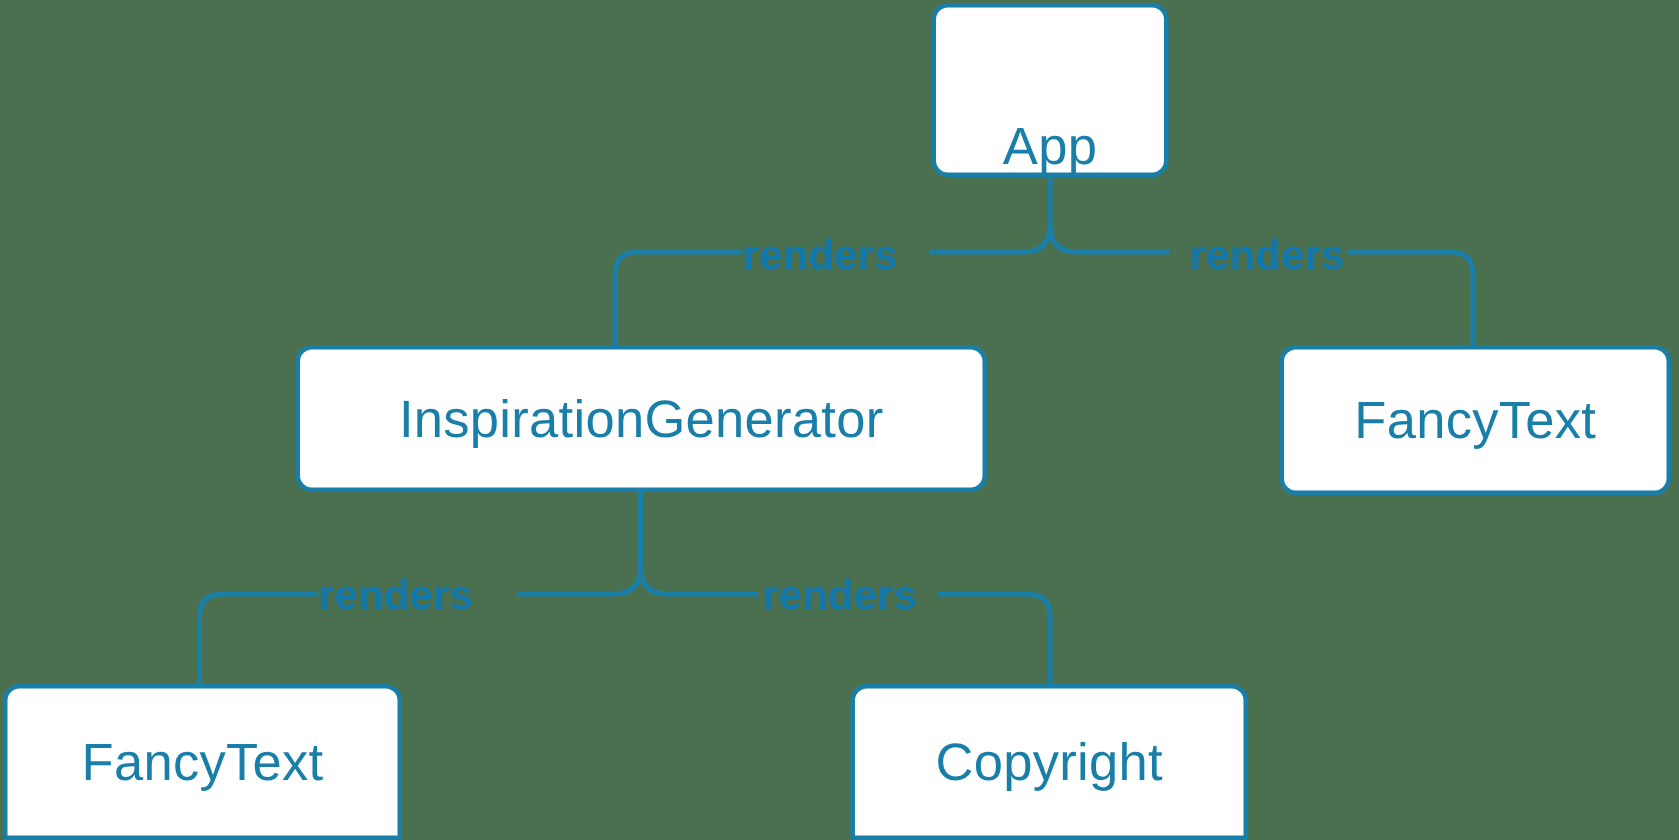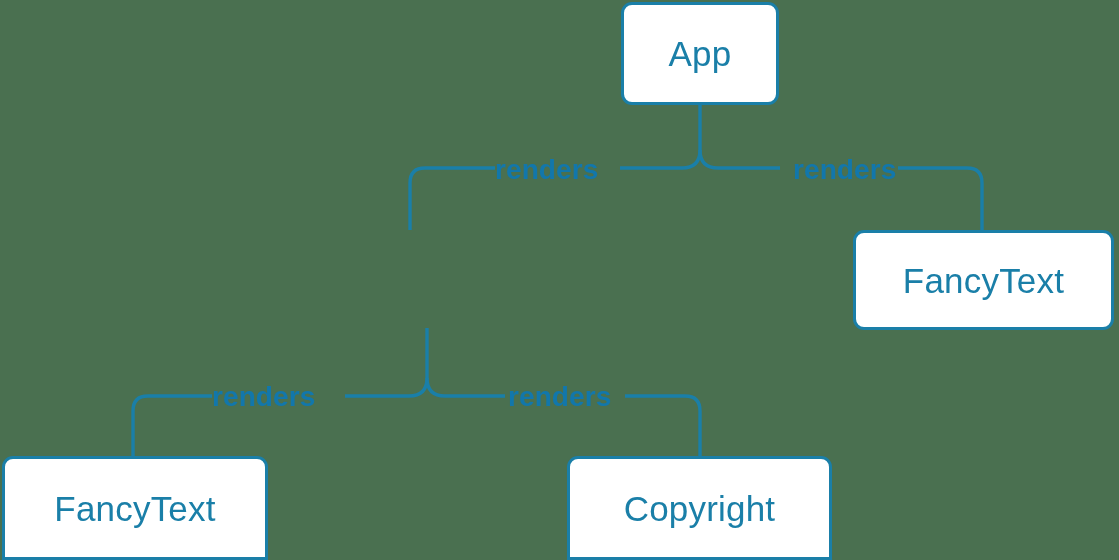--- a/index.html
+++ b/index.html
@@ -50,21 +50,21 @@
     position: absolute;
     color: #1277ab;
     font-size: 28px;
     font-weight: 600;
     line-height: 1;
     white-space: nowrap;
     z-index: 2;
     letter-spacing: 0.1px;
   }
   
-  #node-app          { left: 621px; top: 2px;   width: 158px; height: 103px; }
+  #node-app          { left: 621px; top: 2px;   width: 158px; height: 116px; align-items: flex-end; }
   #node-inspiration  { left: 197px; top: 230px; width: 461px; height: 98px; }
   #node-fancytext-right { left: 853px; top: 230px; width: 261px; height: 100px; }
   #node-fancytext-bottom { left: 2px;  top: 456px; width: 266px; height: 104px;
                            border-bottom-left-radius: 0; border-bottom-right-radius: 0; }
   #node-copyright    { left: 567px; top: 456px; width: 265px; height: 104px;
                        border-bottom-left-radius: 0; border-bottom-right-radius: 0; }
   
   #edge-label-app-inspiration { left: 495px; top: 156px; }
   #edge-label-app-fancytext   { left: 793px; top: 156px; }
   #edge-label-ig-fancytext    { left: 212px; top: 383px; }
@@ -95,20 +95,23 @@
       <path d="M 212,396 L 148,396 Q 133,396 133,411 L 133,456"></path>
 
       <path d="M 625,396 L 685,396 Q 700,396 700,411 L 700,456"></path>
     </g>
   </svg>
 
   <div class="node-box" id="node-app">
     <span class="node-label">App</span>
   </div>
 
+  <div class="node-box" id="node-inspiration">
+    <span class="node-label">InspirationGenerator</span>
+  </div>
 
   <div class="node-box" id="node-fancytext-right">
     <span class="node-label">FancyText</span>
   </div>
 
   <div class="node-box" id="node-fancytext-bottom">
     <span class="node-label">FancyText</span>
   </div>
 
   <div class="node-box" id="node-copyright">

